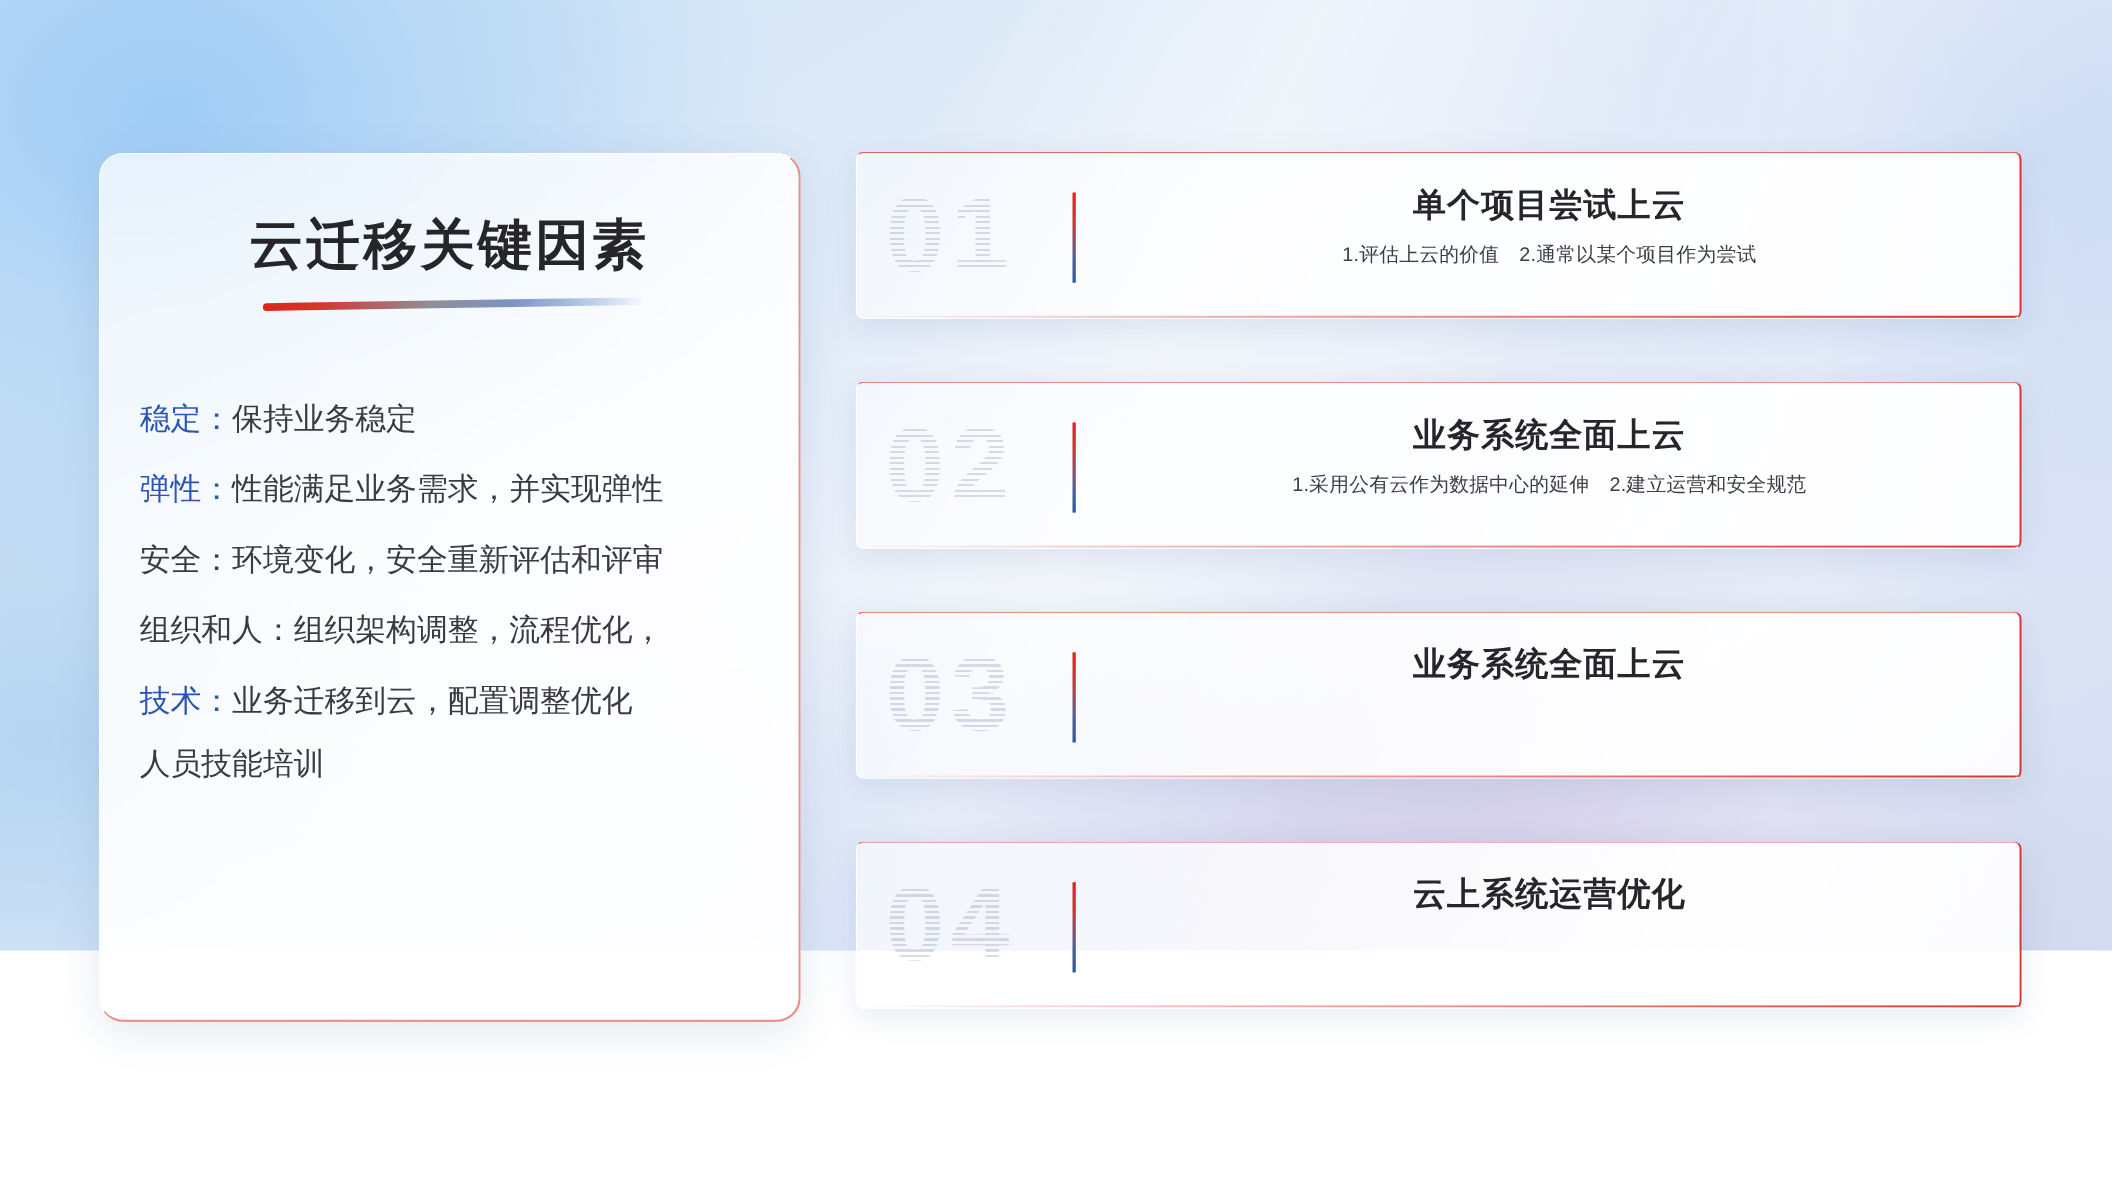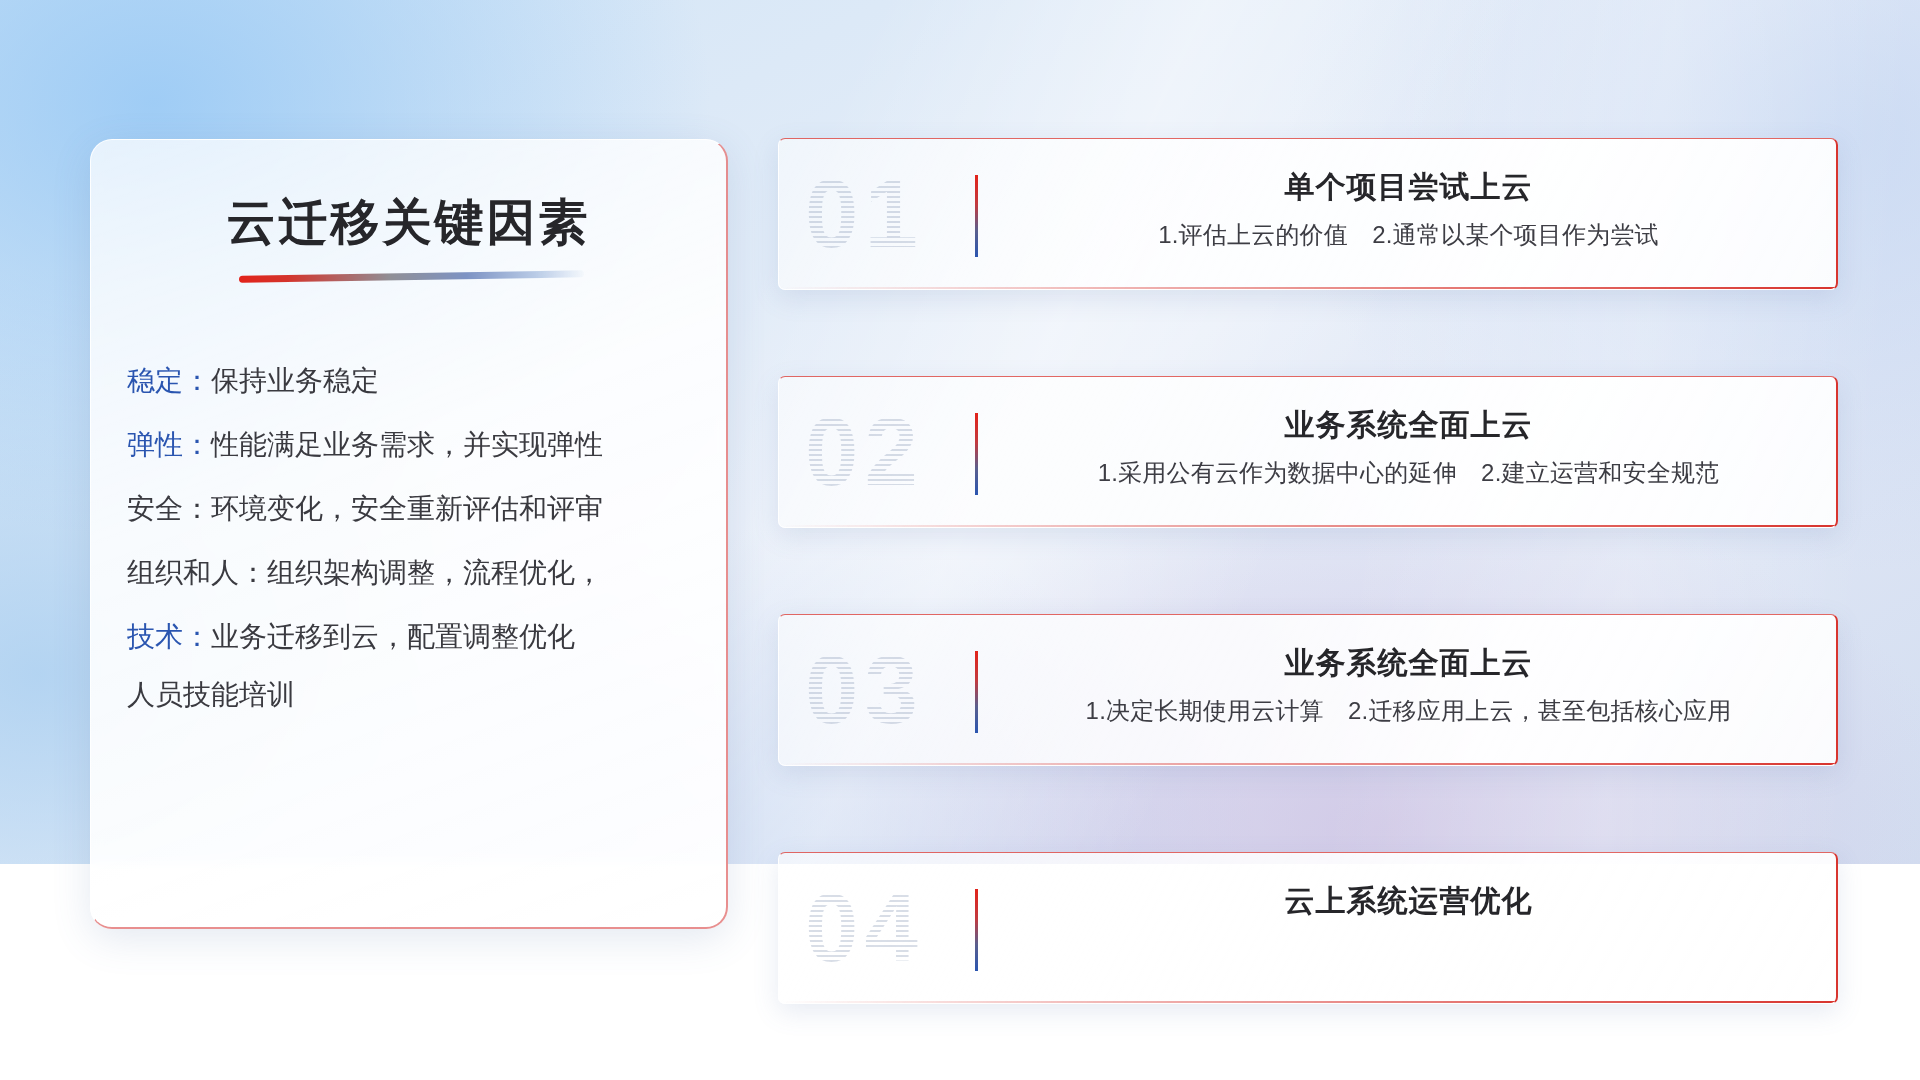--- a/index.html
+++ b/index.html
@@ -104,21 +104,21 @@
   .cards {
     position: absolute;
     left: 778px;
     top: 138px;
     width: 1060px;
   }
 
   .card {
     position: relative;
     height: 152px;
-    margin-bottom: 86px;
+    margin-bottom: 57px;
     border-radius: 7px;
     box-sizing: border-box;
     background: linear-gradient(118deg, rgba(255,255,255,0.55) 0%, rgba(255,255,255,0.82) 34%, rgba(255,255,255,0.97) 70%, rgba(255,255,255,0.90) 100%);
     border: 1px solid rgba(255,255,255,0.9);
     border-right: 2px solid #d8352f;
     border-top: 1px solid rgba(216,53,47,0.75);
     box-shadow: 0 8px 26px rgba(92,122,172,0.15);
     overflow: hidden;
   }
   .card::after {
@@ -174,21 +174,21 @@
   .card-title {
     font-size: 30px;
     font-weight: bold;
     color: #26262a;
     letter-spacing: 1px;
     line-height: 1.15;
   }
 
   .card-desc {
     margin-top: 14px;
-    font-size: 24px;
+    font-size: 18px;
     color: #3d3d44;
     letter-spacing: 0.2px;
     white-space: nowrap;
   }
 </style>
 </head>
 <body>
 
 <div id="stage">
 
@@ -245,21 +245,20 @@
         <div class="card-title">业务系统全面上云</div>
         <div class="card-desc">1.采用公有云作为数据中心的延伸　2.建立运营和安全规范</div>
       </div>
     </div>
 
     <div class="card">
       <div class="ghost-num">03</div>
       <div class="accent-bar"></div>
       <div class="card-body">
         <div class="card-title">业务系统全面上云</div>
-        <div class="card-desc">1.决定长期使用云计算　2.迁移应用上云，甚至包括核心应用</div>
       </div>
     </div>
 
     <div class="card">
       <div class="ghost-num">04</div>
       <div class="accent-bar"></div>
       <div class="card-body">
         <div class="card-title">云上系统运营优化</div>
       </div>
     </div>

